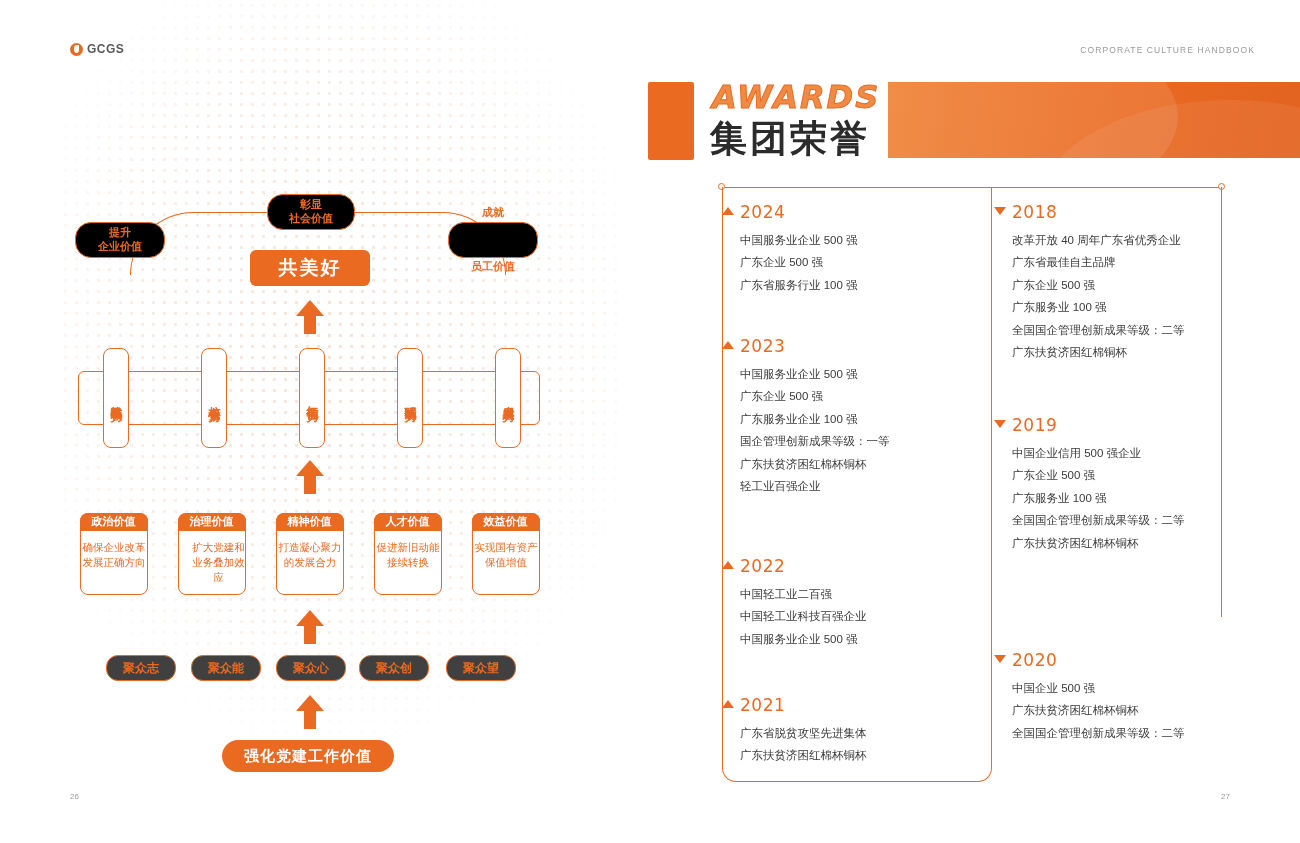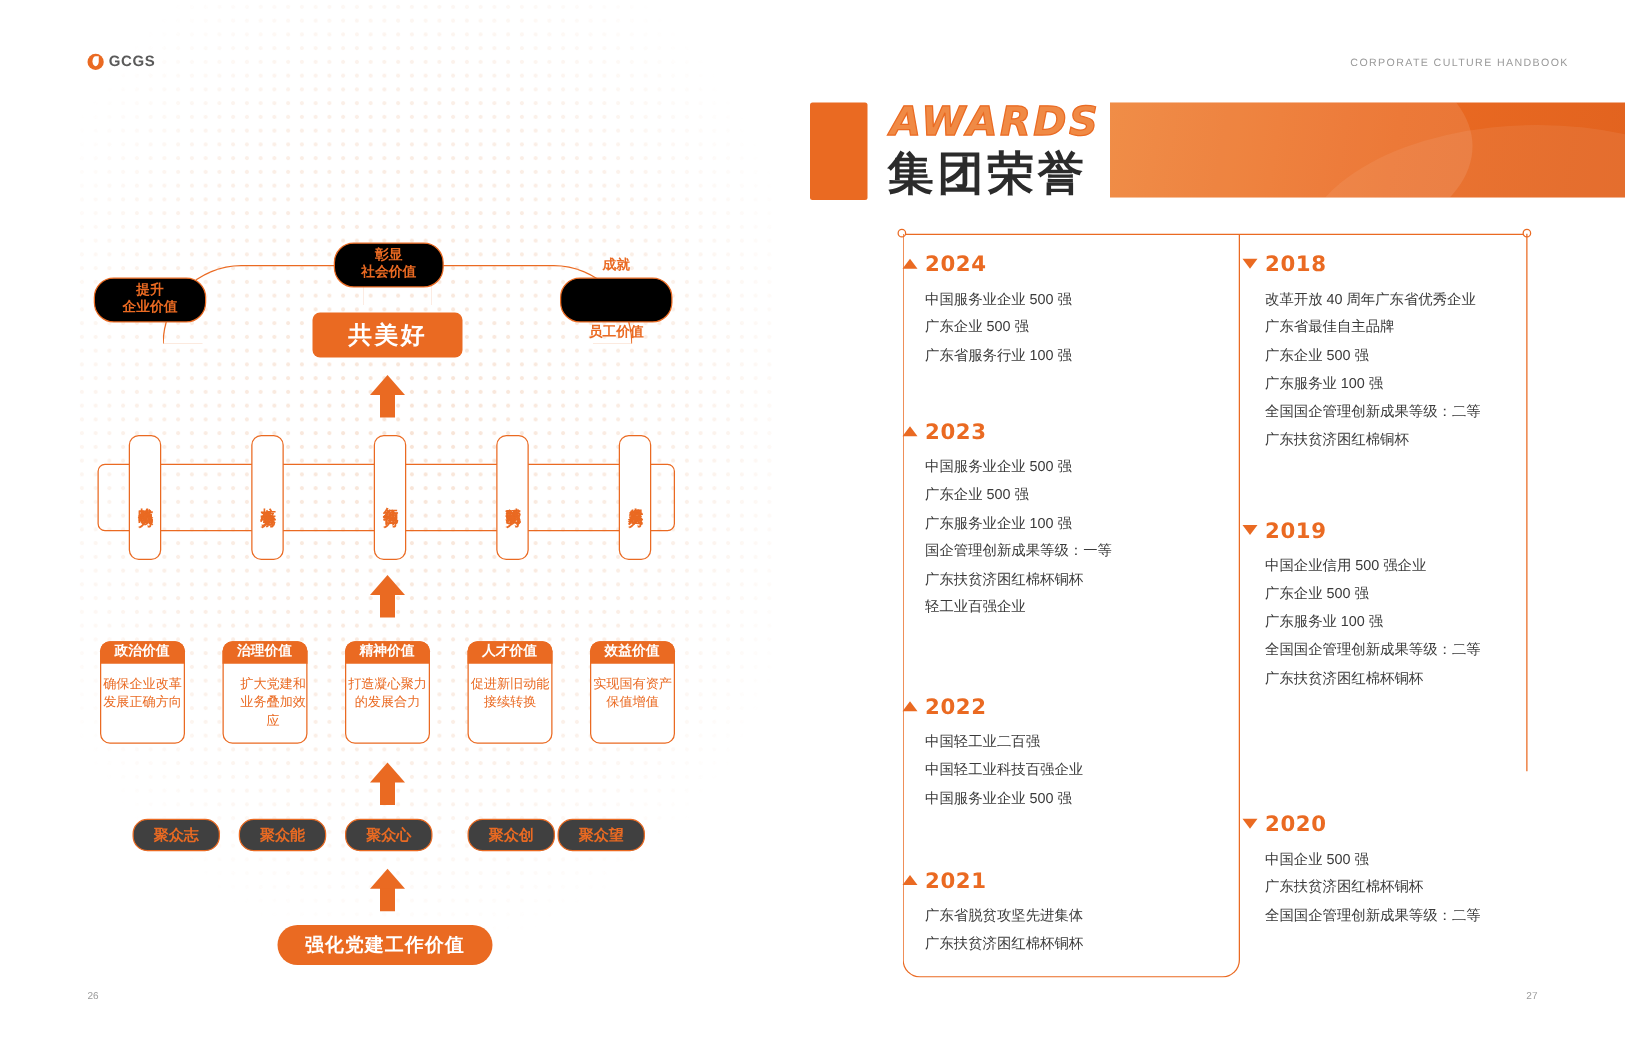--- a/index.html
+++ b/index.html
@@ -411,21 +411,21 @@
     border-right: 6px solid transparent;
     border-bottom: 8px solid #ea6a22;
   }
   .ymark.down {
     border-left: 6px solid transparent;
     border-right: 6px solid transparent;
     border-top: 8px solid #ea6a22;
   }
   .year {
     font-size: 17px;
-    font-weight: bold;
+    font-weight: normal;
     color: #ea6a22;
     letter-spacing: 0.5px;
     margin-bottom: 7px;
     font-family: "DejaVu Sans", sans-serif;
   }
   .award-item {
     font-size: 11.5px;
     color: #3a3a3a;
     line-height: 1.95;
     white-space: nowrap;
@@ -504,21 +504,21 @@
     </div>
 
     <div class="uarrow arrow3">
       <div class="shaft"></div>
         <div class="head"></div>
     </div>
 
     <div class="jpill" style="left:106px;">聚众志</div>
     <div class="jpill" style="left:191px;">聚众能</div>
     <div class="jpill" style="left:276px;">聚众心</div>
-    <div class="jpill" style="left:374px;">聚众创</div>
+    <div class="jpill" style="left:359px;">聚众创</div>
     <div class="jpill" style="left:446px;">聚众望</div>
 
     <div class="uarrow arrow4">
       <div class="shaft"></div>
         <div class="head"></div>
     </div>
 
     <div class="pill bottom-pill">强化党建工作价值</div>
   </div>
 

